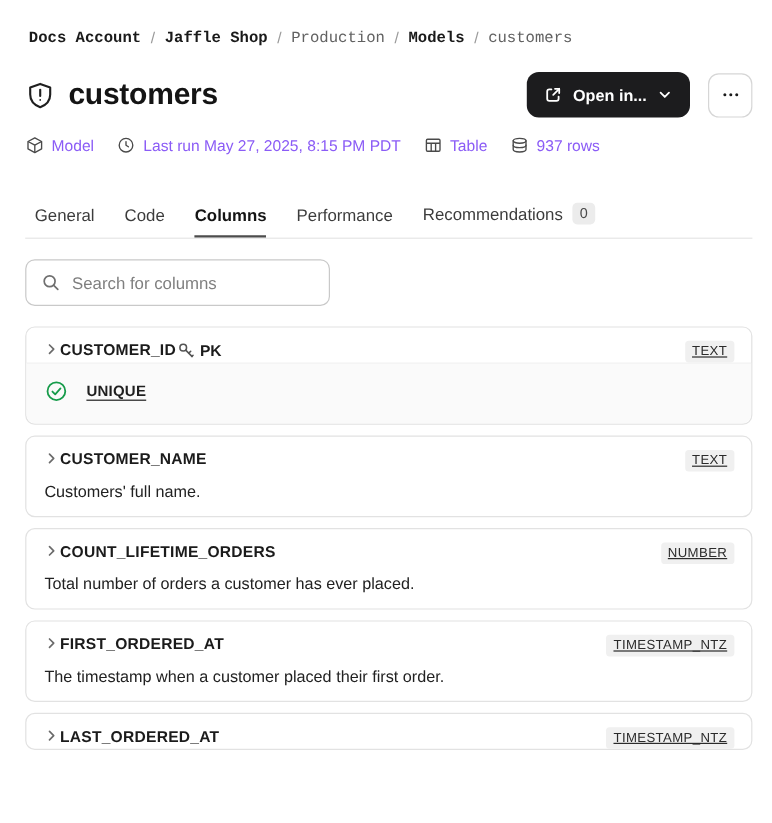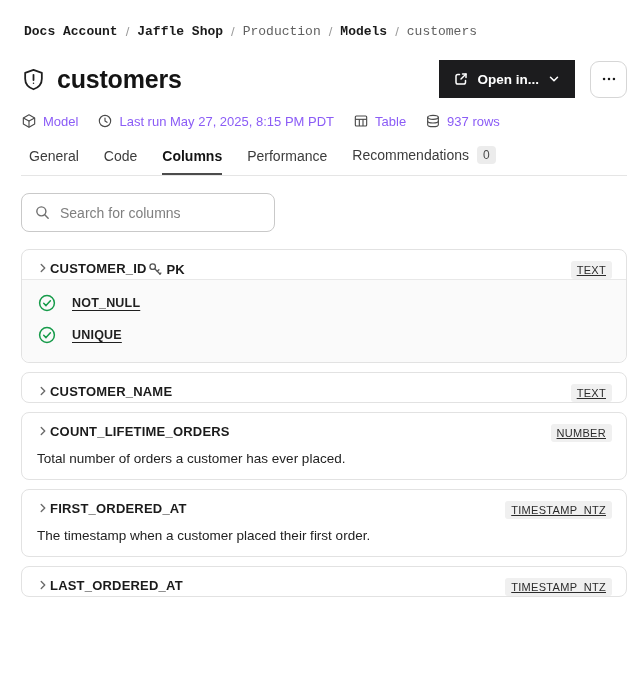--- a/index.html
+++ b/index.html
@@ -13,33 +13,33 @@
   .bc.muted { color:#616161; font-weight:400; }
   .bc-sep { color:#9a9a9a; font-weight:400; }
 
   
   .title-row { display:flex; align-items:center; justify-content:space-between; margin-top:21px; }
   .title-left { display:flex; align-items:center; gap:11px; }
   .title-left h1 { font-size:25px; font-weight:700; letter-spacing:-0.2px; color:#141414; }
   .shield { display:inline-flex; width:25px; height:25px; color:#1f1f1f; }
   .title-actions { display:flex; align-items:center; gap:15px; }
   .btn-dark { display:flex; align-items:center; gap:8px; background:#1c1c1e; color:#fff;
-    border:none; border-radius:0; height:38px; padding:0 14px; font-size:13.5px; font-weight:700;
+    border:none; border-radius:10px; height:38px; padding:0 14px; font-size:13.5px; font-weight:700;
     font-family:inherit; cursor:pointer; }
   .btn-dark svg { display:block; }
   .btn-more { display:flex; align-items:center; justify-content:center; width:37px; height:37px;
     background:#fff; border:1px solid #d6d6d6; border-radius:9px; cursor:pointer; color:#1b1b1b; }
 
   
   .meta-row { display:flex; align-items:center; gap:19px; margin-top:15px; font-size:13px; color:#8b5cf6;text-align:right; }
   .meta-item { display:flex; align-items:center; gap:6px; }
   .meta-item svg { display:block; color:#4a4a4a; }
 
   
-  .tabs { display:flex; align-items:flex-end; gap:25px; margin-top:17px; padding-left:8px;
+  .tabs { display:flex; align-items:flex-end; gap:25px; margin-top:40px; padding-left:8px;
     border-bottom:1px solid #e5e5e5; }
   .tab { font-size:14px; color:#3c3c3c; padding-bottom:11px; cursor:pointer; display:flex; align-items:center; gap:8px; }
   .tab.active { color:#141414; font-weight:700; box-shadow:inset 0 -2px 0 #4c4c4c; }
   .tab-badge { background:#ececec; color:#4a4a4a; font-size:12px; font-weight:400;
     border-radius:4px; padding:1px 6px; line-height:16px; }
 
   
   .search-box { margin-top:17px; width:254px; height:39px; border:1px solid #c9c9c9; border-radius:8px;
     display:flex; align-items:center; padding:0 12px; gap:9px; background:#fff; }
   .search-box svg { color:#6f6f6f; flex:none; }
@@ -216,44 +216,36 @@
         <span class="type-badge">TEXT</span>
       </div>
       <div class="tests">
         <div class="test-row">
           <span class="check-circle">
             <svg viewBox="0 0 18 18" width="18" height="18" fill="none" stroke="currentColor" stroke-width="1.5" stroke-linecap="round" stroke-linejoin="round">
               <circle cx="9" cy="9" r="7.4"></circle>
               <path d="M5.7 9.3 L8 11.6 L12.4 6.7"></path>
             </svg>
           </span>
-          <a class="test-link">NOT_NULL</a>
-        </div>
-        <div class="test-row">
-          <span class="check-circle">
-            <svg viewBox="0 0 18 18" width="18" height="18" fill="none" stroke="currentColor" stroke-width="1.5" stroke-linecap="round" stroke-linejoin="round">
-              <circle cx="9" cy="9" r="7.4"></circle>
-              <path d="M5.7 9.3 L8 11.6 L12.4 6.7"></path>
-            </svg>
-          </span>
           <a class="test-link">UNIQUE</a>
         </div>
       </div>
     </section>
 
     <section class="card">
       <div class="card-head">
         <span class="chev">
           <svg viewBox="0 0 16 16" width="14" height="14" fill="none" stroke="currentColor" stroke-width="1.6" stroke-linecap="round" stroke-linejoin="round">
               <path d="M6 4 L10 8 L6 12"></path>
             </svg>
         </span>
         <span class="col-name">CUSTOMER_NAME</span>
         <span class="type-badge">TEXT</span>
       </div>
+      <p class="col-desc">Customers' full name.</p>
     </section>
 
     <section class="card">
       <div class="card-head">
         <span class="chev">
           <svg viewBox="0 0 16 16" width="14" height="14" fill="none" stroke="currentColor" stroke-width="1.6" stroke-linecap="round" stroke-linejoin="round">
               <path d="M6 4 L10 8 L6 12"></path>
             </svg>
         </span>
         <span class="col-name">COUNT_LIFETIME_ORDERS</span>

